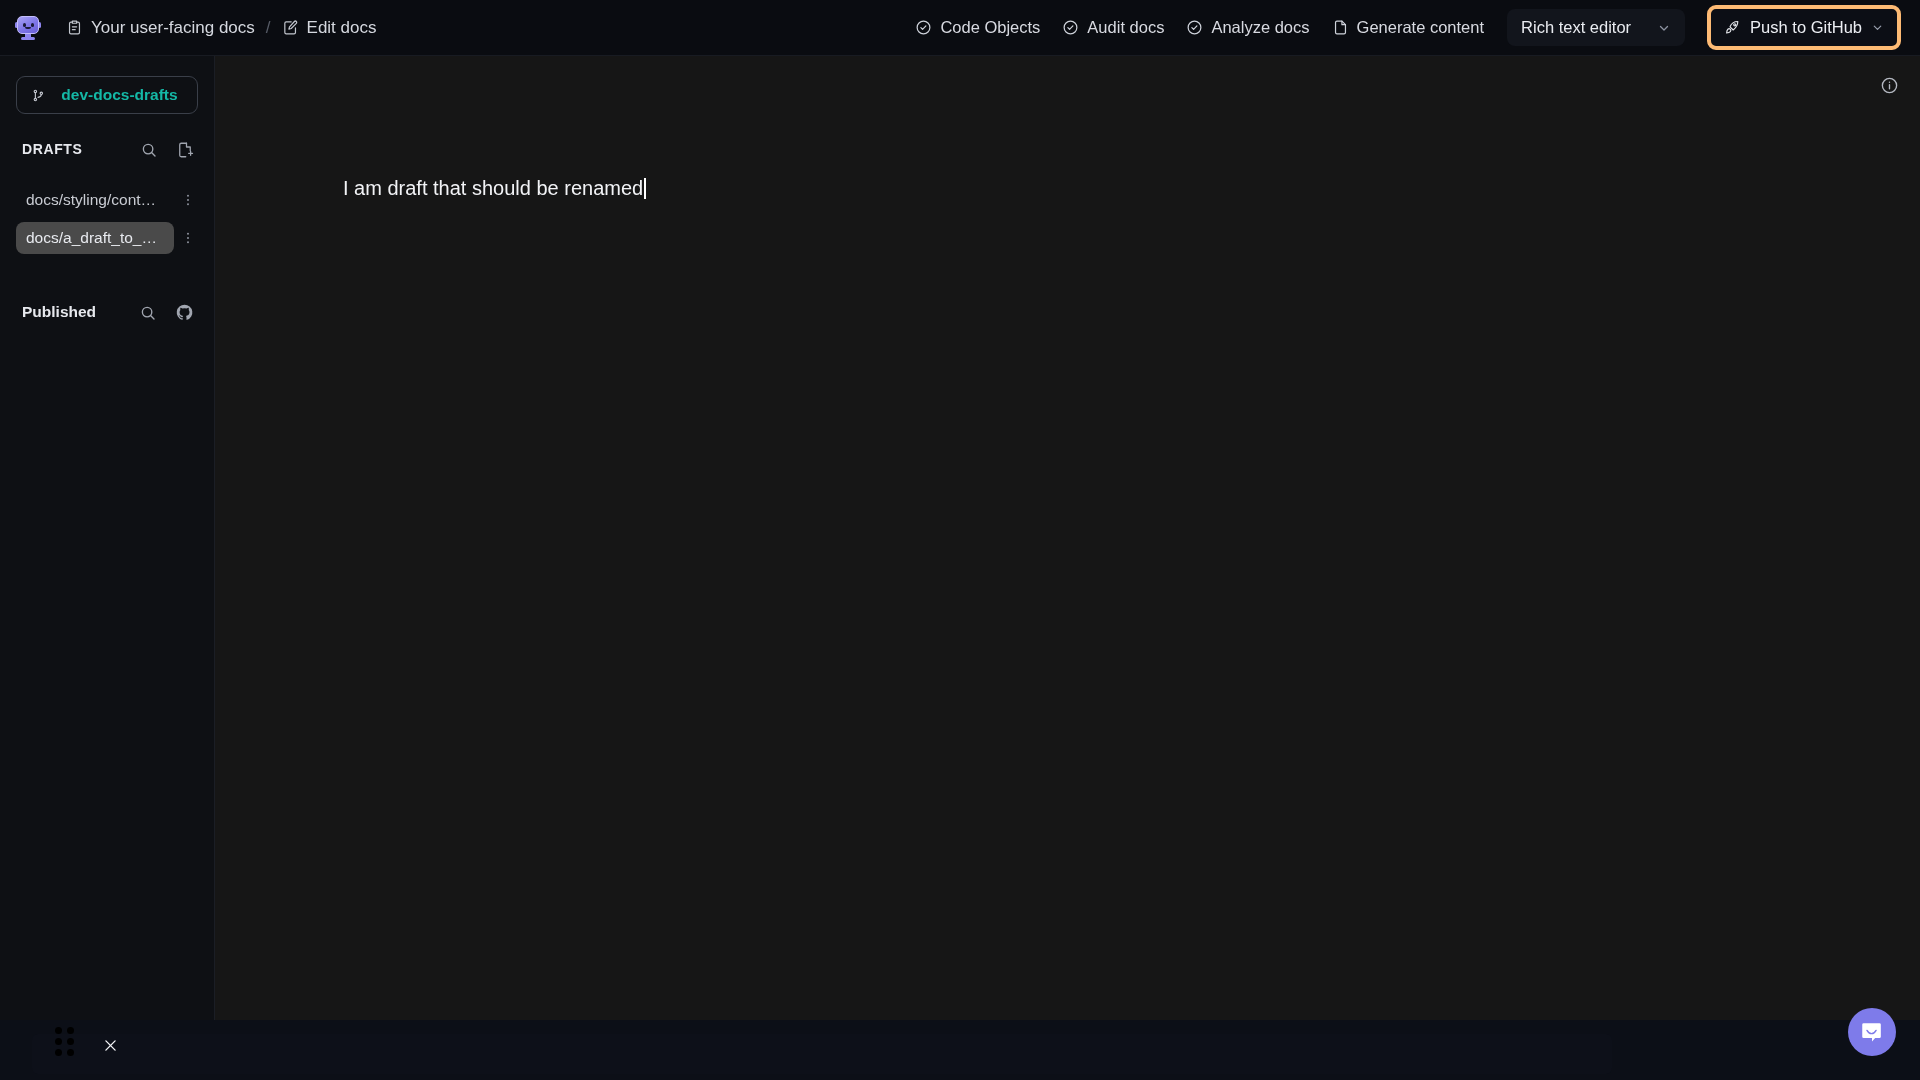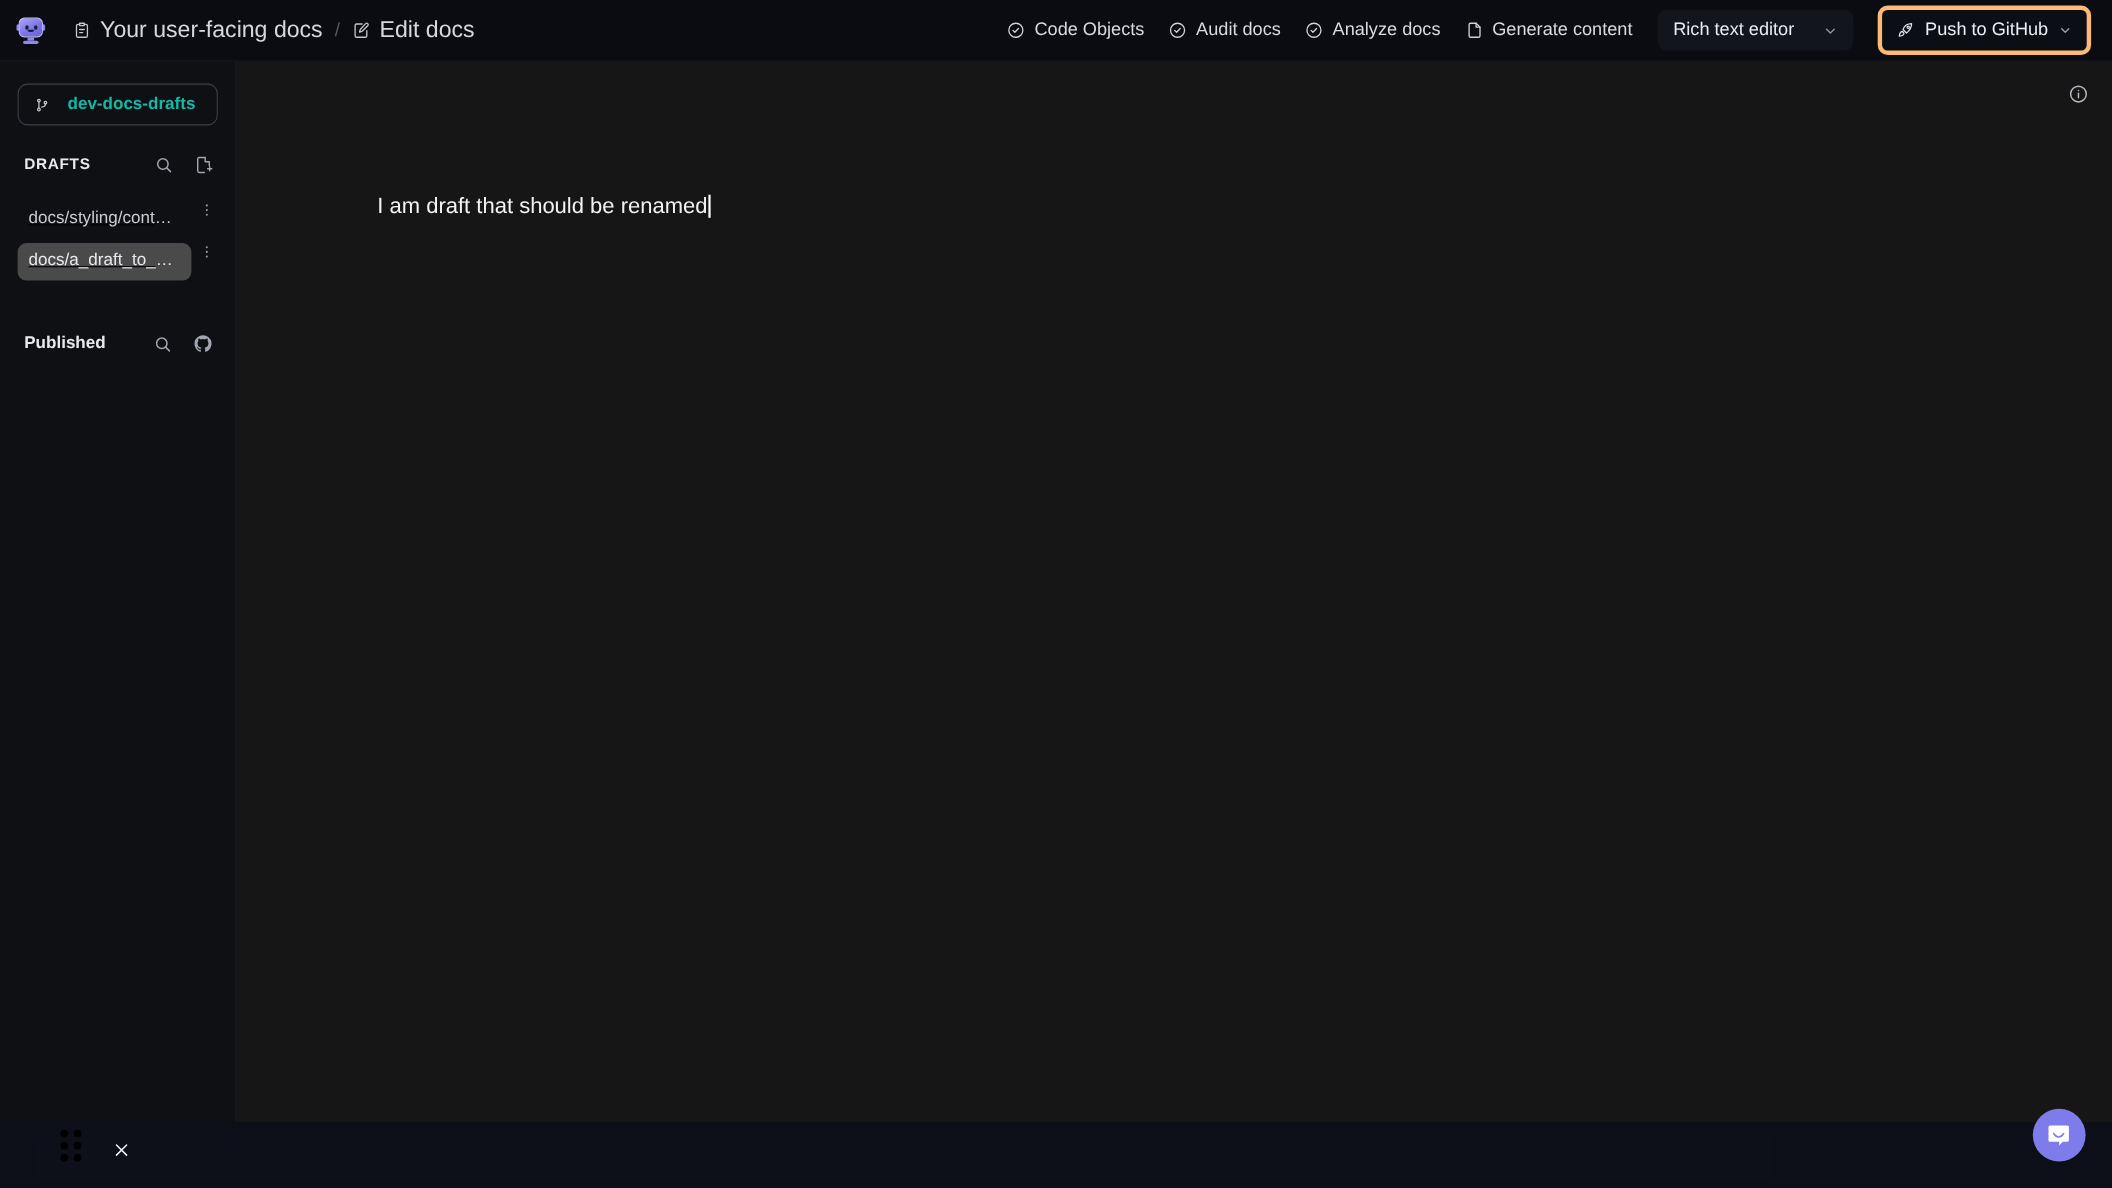--- a/index.html
+++ b/index.html
@@ -59,21 +59,21 @@
     position: absolute; left: 6px; top: 22px;
     width: 14px; height: 3px; border-radius: 2px; background: #8f86ef;
   }
 
   .breadcrumb {
     display: flex; align-items: center; gap: 9px;
     margin-left: 10px;
   }
   .crumb {
     display: flex; align-items: center; gap: 8px;
-    color: #d5d8df; font-size: 21px; line-height: 1;
+    color: #d5d8df; font-size: 17px; line-height: 1;
     cursor: pointer; white-space: nowrap;
   }
   .crumb-sep { color: #565b66; font-size: 17px; padding: 0 2px; }
 
   .top-actions {
     margin-left: auto; display: flex; align-items: center; gap: 0;
     padding-right: 19px;
   }
   .act {
     display: flex; align-items: center; gap: 8px;
@@ -123,22 +123,22 @@
   .section-title {
     color: #e7e9ee; font-size: 14px; font-weight: bold;
     letter-spacing: 0.6px;
   }
   .section-title.cap { letter-spacing: 0; font-size: 15.5px; }
   .head-icons { margin-left: auto; display: flex; align-items: center; gap: 18px; }
   .icon-btn { cursor: pointer; display: flex; color: #9ea3ad; }
 
   .file-list { margin-top: 18px; }
   .file-row {
-    display: flex; 
-    height: 34px; margin: 4px 18px 4px 16px; cursor: pointer; text-decoration: underline;
+    display: flex; align-items: center;
+    height: 34px; margin: 4px 18px 4px 16px; cursor: pointer;
   }
   .file-name {
     color: #c9ccd3; font-size: 15.5px;
     padding: 7px 10px; border-radius: 8px;
     white-space: nowrap; overflow: hidden; text-overflow: ellipsis;
     max-width: 163px; flex: 0 1 auto;
   }
   .file-row.active .file-name { background: #4a4a4a; color: #e8eaef; }
   .kebab { margin-left: auto; color: #9196a1; cursor: pointer; padding-left: 6px; }
 

